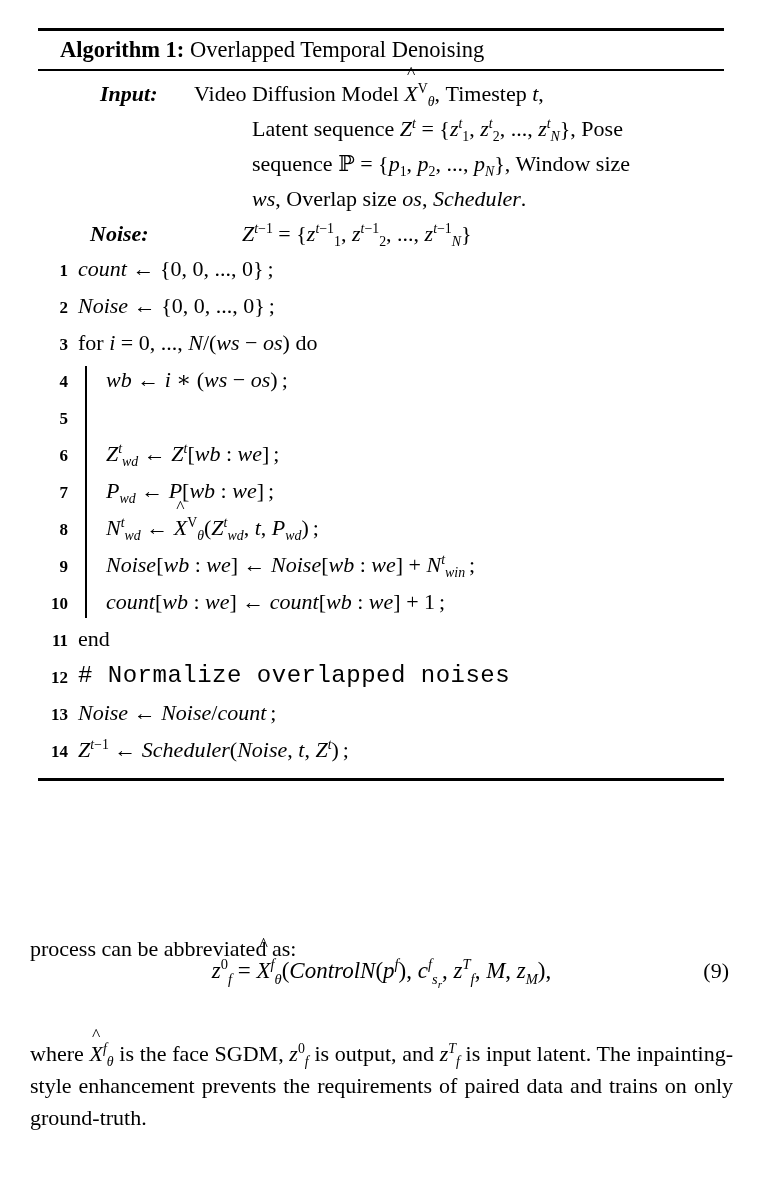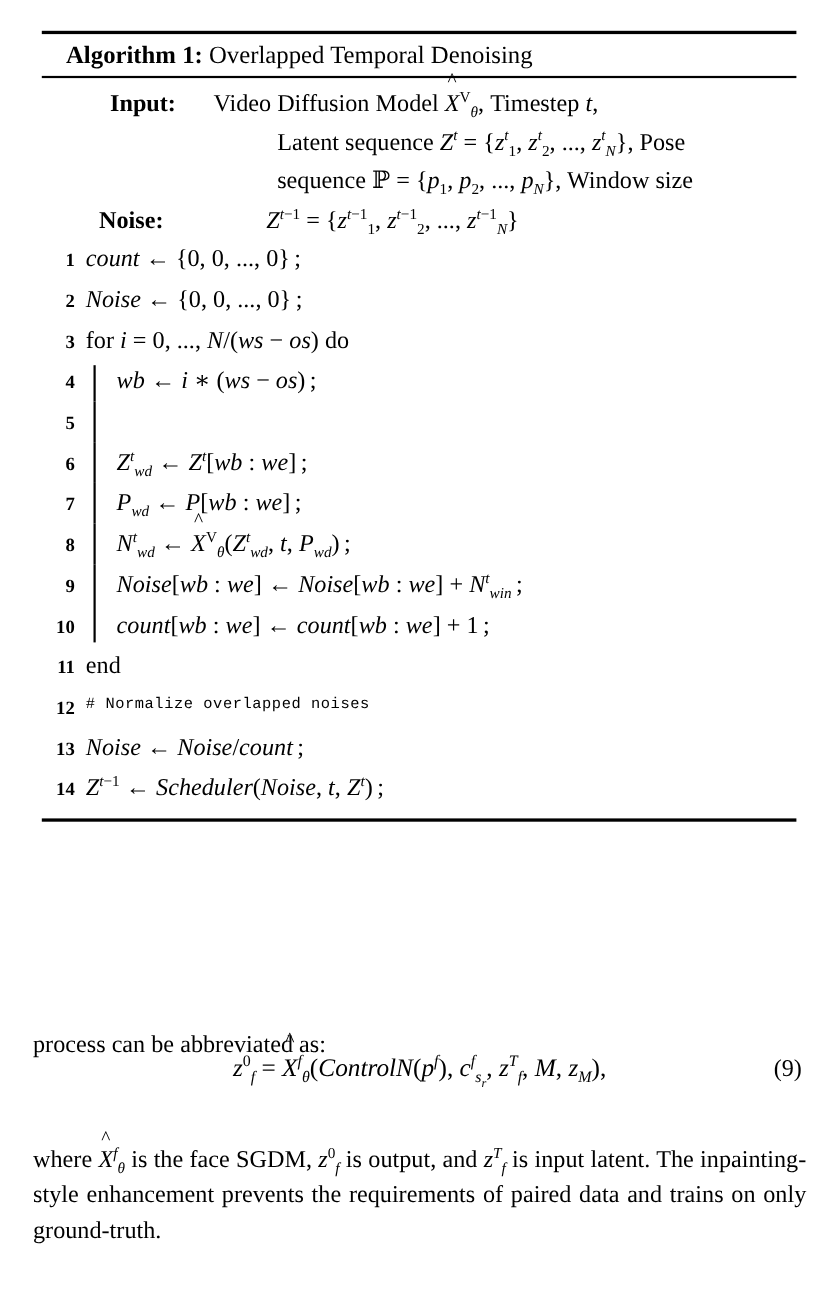--- a/index.html
+++ b/index.html
@@ -64,20 +64,21 @@
   }
   .io-label {
     font-weight: bold;
     width: 88px;
     flex: 0 0 88px;
     text-align: left;
     padding-left: 62px;
     box-sizing: content-box;
     white-space: nowrap;
     line-height: 35px;
+    font-style: italic;
   }
   .io-content {
     flex: 1 1 auto;
     line-height: 35px;
     padding-left: 6px;
   }
   .io-line {
     white-space: nowrap;
   }
   .io-line.indent {
@@ -127,21 +128,21 @@
     width: 1.5px;
     background: #000;
   }
   .bar-col.first::before { top: 4px; }
   .bar-col.last::before  { bottom: 3px; }
 
   .kwb { font-weight: normal; }
 
   .mono {
     font-family: "Liberation Mono", "DejaVu Sans Mono", monospace;
-    font-size: 14px;
+    font-size: 24px;
     letter-spacing: 0.5px;
   }
 
   
   .mi { font-style: italic; }
 
   sup, sub {
     font-size: 63%;
     line-height: 0;
     font-style: italic;
@@ -227,20 +228,21 @@
     <div class="rule-med"></div>
 
     <div class="algo-body">
 
       <div class="io-row">
         <div class="io-label">Input:</div>
         <div class="io-content">
           <div class="io-line">Video Diffusion Model <span class="mi"><span class="hatwrap"><span class="hatmark">^</span>X</span><sup class="up">V</sup><sub>θ</sub></span>, Timestep <span class="mi">t</span>,</div>
           <div class="io-line indent">Latent sequence <span class="mi">Z<sup>t</sup></span> <span class="op">=</span> {<span class="mi">z<sup>t</sup><sub class="up">1</sub></span>, <span class="mi">z<sup>t</sup><sub class="up">2</sub></span>, ..., <span class="mi">z<sup>t</sup><sub>N</sub></span>}, Pose</div>
           <div class="io-line indent">sequence <span class="bbb">ℙ</span> <span class="op">=</span> {<span class="mi">p<sub class="up">1</sub></span>, <span class="mi">p<sub class="up">2</sub></span>, ..., <span class="mi">p<sub>N</sub></span>}, Window size</div>
+          <div class="io-line indent"><span class="mi">ws</span>, Overlap size <span class="mi">os</span>, <span class="mi">Scheduler</span>.</div>
         </div>
       </div>
 
       <div class="io-row">
         <div class="io-label" style="padding-left:52px;">Noise:</div>
         <div class="io-content">
           <div class="io-line indent"><span class="mi">Z<sup class="up"><span class="mi">t</span>−1</sup></span> <span class="op">=</span> {<span class="mi">z<sup class="up"><span class="mi">t</span>−1</sup><sub class="up">1</sub></span>, <span class="mi">z<sup class="up"><span class="mi">t</span>−1</sup><sub class="up">2</sub></span>, ..., <span class="mi">z<sup class="up"><span class="mi">t</span>−1</sup><sub>N</sub></span>}</div>
         </div>
       </div>
 

